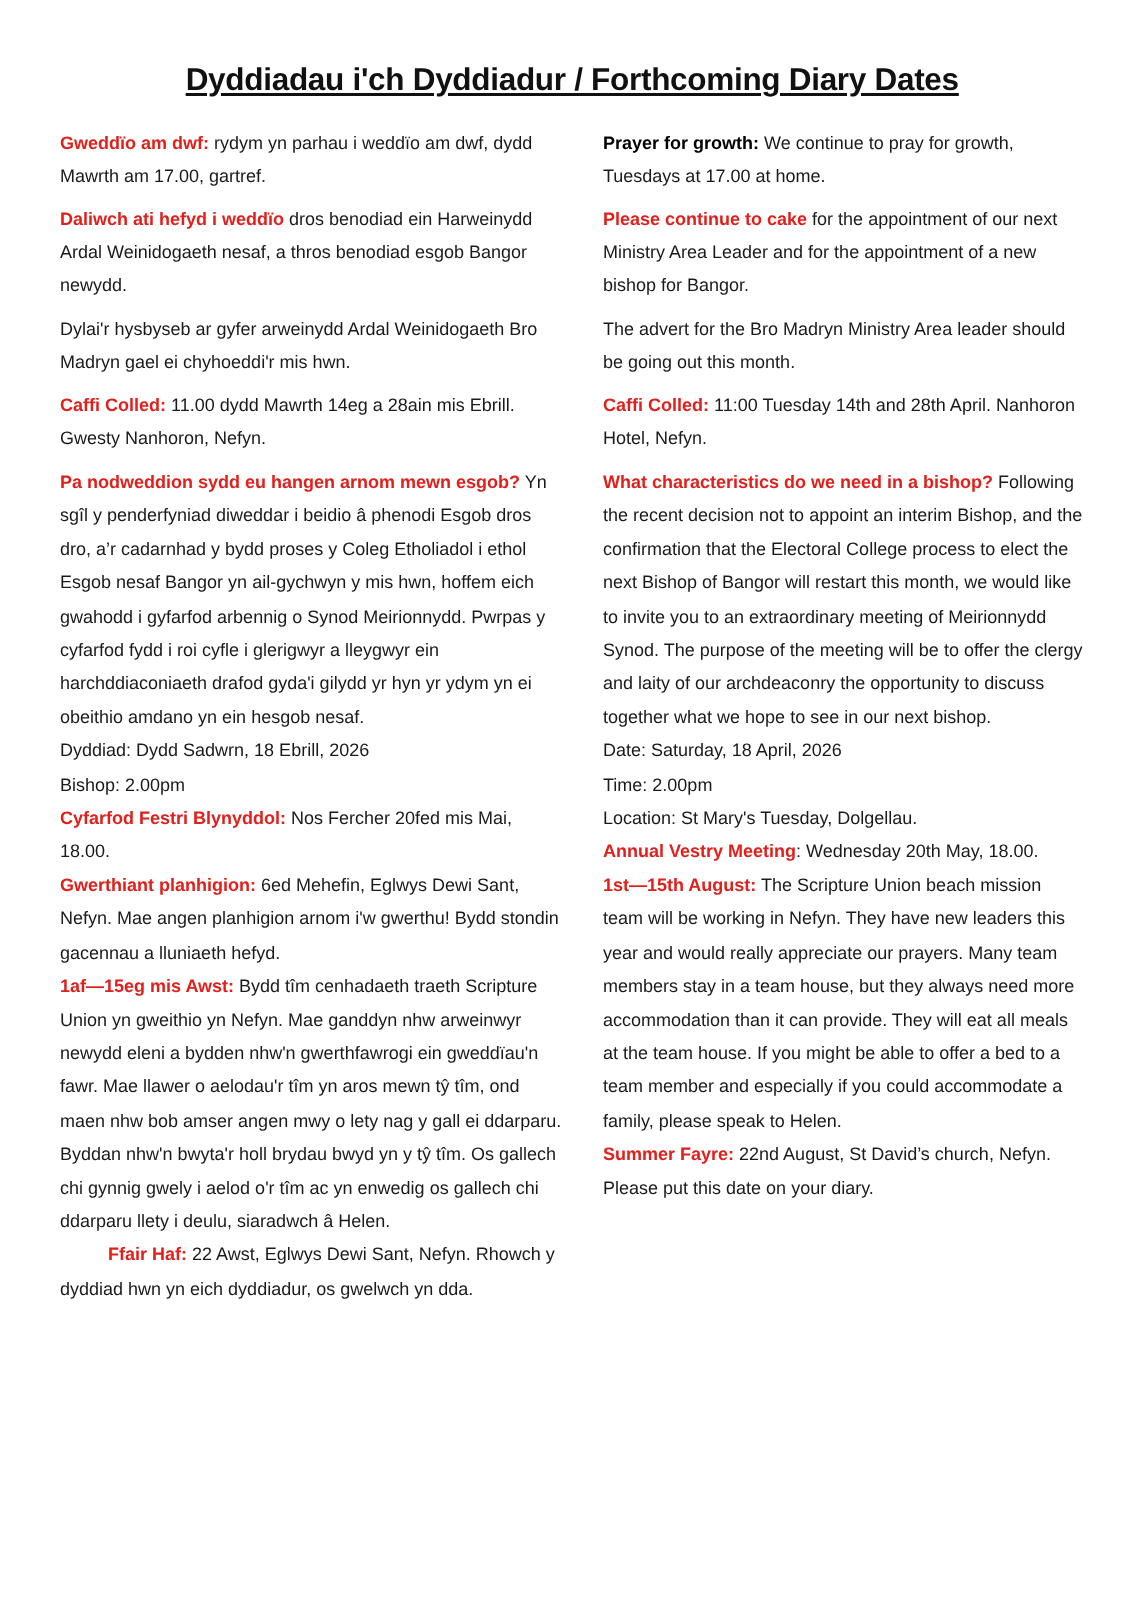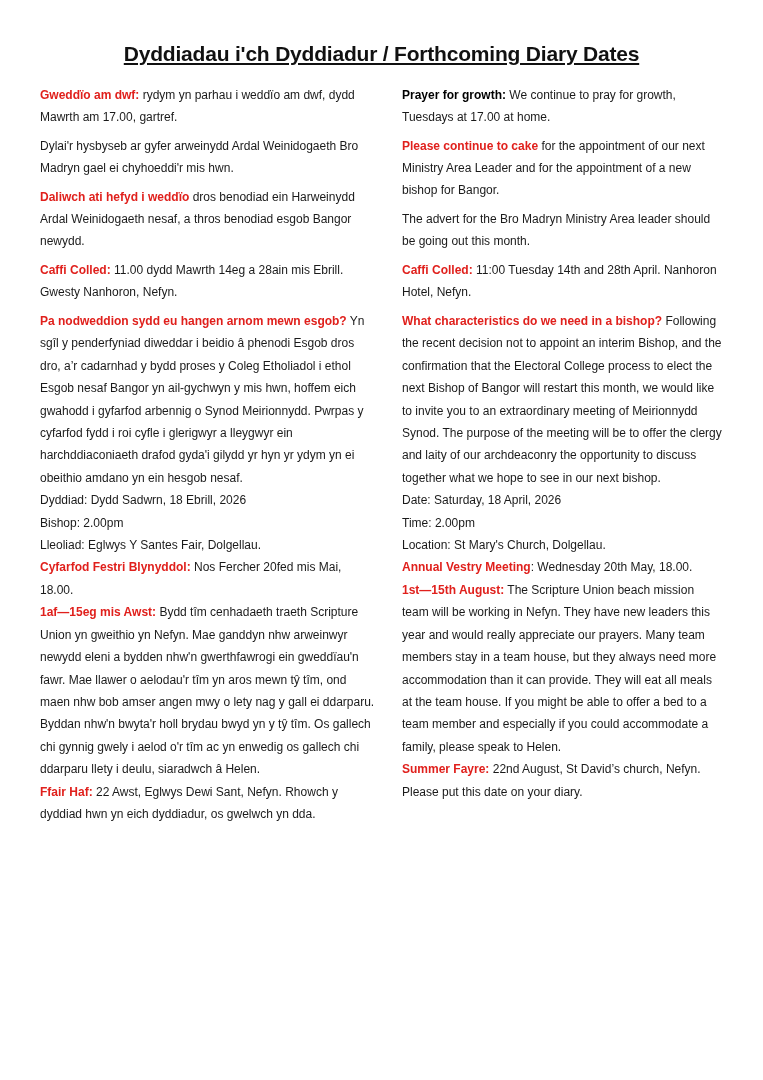--- a/index.html
+++ b/index.html
@@ -21,37 +21,37 @@
   .col p.loose { line-height: 22.4px; margin: 0; }
   .hl { color: #e0201c; font-weight: bold; }
 </style>
 </head>
 <body>
 
 <div class="title">Dyddiadau i'ch Dyddiadur / Forthcoming Diary Dates</div>
 
 <div class="col left">
   <p><span class="hl" style="color: rgb(224, 32, 28);">Gweddïo am dwf:</span><span> rydym yn parhau i weddïo am dwf, dydd Mawrth am 17.00, gartref.</span></p>
+  <p><span class="hl" style="color: rgb(224, 32, 28);">Daliwch ati hefyd i weddïo</span><span> dros benodiad ein Harweinydd Ardal Weinidogaeth nesaf, a thros benodiad esgob Bangor newydd.</span></p>
   <p><span>Dylai'r hysbyseb ar gyfer arweinydd Ardal Weinidogaeth Bro Madryn gael ei chyhoeddi'r mis hwn.</span></p>
-  <p><span class="hl" style="color: rgb(224, 32, 28);">Daliwch ati hefyd i weddïo</span><span> dros benodiad ein Harweinydd Ardal Weinidogaeth nesaf, a thros benodiad esgob Bangor newydd.</span></p>
   <p><span class="hl" style="color: rgb(224, 32, 28);">Caffi Colled:</span><span> 11.00 dydd Mawrth 14eg a 28ain mis Ebrill. Gwesty Nanhoron, Nefyn.</span></p>
   <p class="loose"><span class="hl" style="color: rgb(224, 32, 28);">Pa nodweddion sydd eu hangen arnom mewn esgob?</span><span> Yn sgîl y penderfyniad diweddar i beidio â phenodi Esgob dros dro, a’r cadarnhad y bydd proses y Coleg Etholiadol i ethol Esgob nesaf Bangor yn ail-gychwyn y mis hwn, hoffem eich gwahodd i gyfarfod arbennig o Synod Meirionnydd. Pwrpas y cyfarfod fydd i roi cyfle i glerigwyr a lleygwyr ein harchddiaconiaeth drafod gyda'i gilydd yr hyn yr ydym yn ei obeithio amdano yn ein hesgob nesaf.</span></p>
   <p class="loose"><span>Dyddiad: Dydd Sadwrn, 18 Ebrill, 2026</span></p>
   <p class="loose"><span>Bishop: 2.00pm</span></p>
-  <p class="loose"><span>Lleoliad: Eglwys Y Santes Fair, Dolgellau.</span></p>
   <p class="loose"><span class="hl" style="color: rgb(224, 32, 28);">Cyfarfod Festri Blynyddol:</span><span> Nos Fercher 20fed mis Mai, 18.00.</span></p>
+  <p class="loose"><span class="hl" style="color: rgb(224, 32, 28);">Gwerthiant planhigion:</span><span> 6ed Mehefin, Eglwys Dewi Sant, Nefyn. Mae angen planhigion arnom i'w gwerthu! Bydd stondin gacennau a lluniaeth hefyd.</span></p>
   <p class="loose"><span class="hl" style="color: rgb(224, 32, 28);">1af—15eg mis Awst:</span><span> Bydd tîm cenhadaeth traeth Scripture Union yn gweithio yn Nefyn. Mae ganddyn nhw arweinwyr newydd eleni a bydden nhw'n gwerthfawrogi ein gweddïau'n fawr. Mae llawer o aelodau'r tîm yn aros mewn tŷ tîm, ond maen nhw bob amser angen mwy o lety nag y gall ei ddarparu. Byddan nhw'n bwyta'r holl brydau bwyd yn y tŷ tîm. Os gallech chi gynnig gwely i aelod o'r tîm ac yn enwedig os gallech chi ddarparu llety i deulu, siaradwch â Helen.</span></p>
-  <p class="loose"><span class="hl" style="color: rgb(224, 32, 28);">Ffair Haf:</span><span> 22 Awst, Eglwys Dewi Sant, Nefyn. Rhowch y dyddiad hwn yn eich dyddiadur, os gwelwch yn dda.</span></p>
+  <p class="loose"><span class="hl" style="color: rgb(224, 32, 28); margin-left: 32px;">Ffair Haf:</span><span> 22 Awst, Eglwys Dewi Sant, Nefyn. Rhowch y dyddiad hwn yn eich dyddiadur, os gwelwch yn dda.</span></p>
 </div>
 
 <div class="col right">
   <p><span class="hl" style="color: #000000;">Prayer for growth:</span><span> We continue to pray for growth, Tuesdays at 17.00 at home.</span></p>
   <p><span class="hl" style="color: rgb(224, 32, 28);">Please continue to cake</span><span> for the appointment of our next Ministry Area Leader and for the appointment of a new bishop for Bangor.</span></p>
   <p><span>The advert for the Bro Madryn Ministry Area leader should be going out this month.</span></p>
   <p><span class="hl" style="color: rgb(224, 32, 28);">Caffi Colled:</span><span> 11:00 Tuesday 14th and 28th April. Nanhoron Hotel, Nefyn.</span></p>
   <p class="loose"><span class="hl" style="color: rgb(224, 32, 28);">What characteristics do we need in a bishop?</span><span> Following the recent decision not to appoint an interim Bishop, and the confirmation that the Electoral College process to elect the next Bishop of Bangor will restart this month, we would like to invite you to an extraordinary meeting of Meirionnydd Synod. The purpose of the meeting will be to offer the clergy and laity of our archdeaconry the opportunity to discuss together what we hope to see in our next bishop.</span></p>
   <p class="loose"><span>Date: Saturday, 18 April, 2026</span></p>
   <p class="loose"><span>Time: 2.00pm</span></p>
-  <p class="loose"><span>Location: St Mary's Church, Dolgellau.</span></p>
+  <p class="loose"><span>Location: St Mary's Tuesday, Dolgellau.</span></p>
   <p class="loose"><span class="hl" style="color: rgb(224, 32, 28);">Annual Vestry Meeting</span><span>: Wednesday 20th May, 18.00.</span></p>
   <p class="loose"><span class="hl" style="color: rgb(224, 32, 28);">1st—15th August:</span><span> The Scripture Union beach mission team will be working in Nefyn. They have new leaders this year and would really appreciate our prayers. Many team members stay in a team house,  but they always need more accommodation than it can provide. They will eat all meals at the team house. If you might be able to offer a bed to a team member and especially if you could accommodate a family, please speak to Helen.</span></p>
   <p class="loose"><span class="hl" style="color: rgb(224, 32, 28);">Summer Fayre:</span><span> 22nd August, St David’s church, Nefyn. Please put this date on your diary.</span></p>
 </div>
 
 </body></html>

